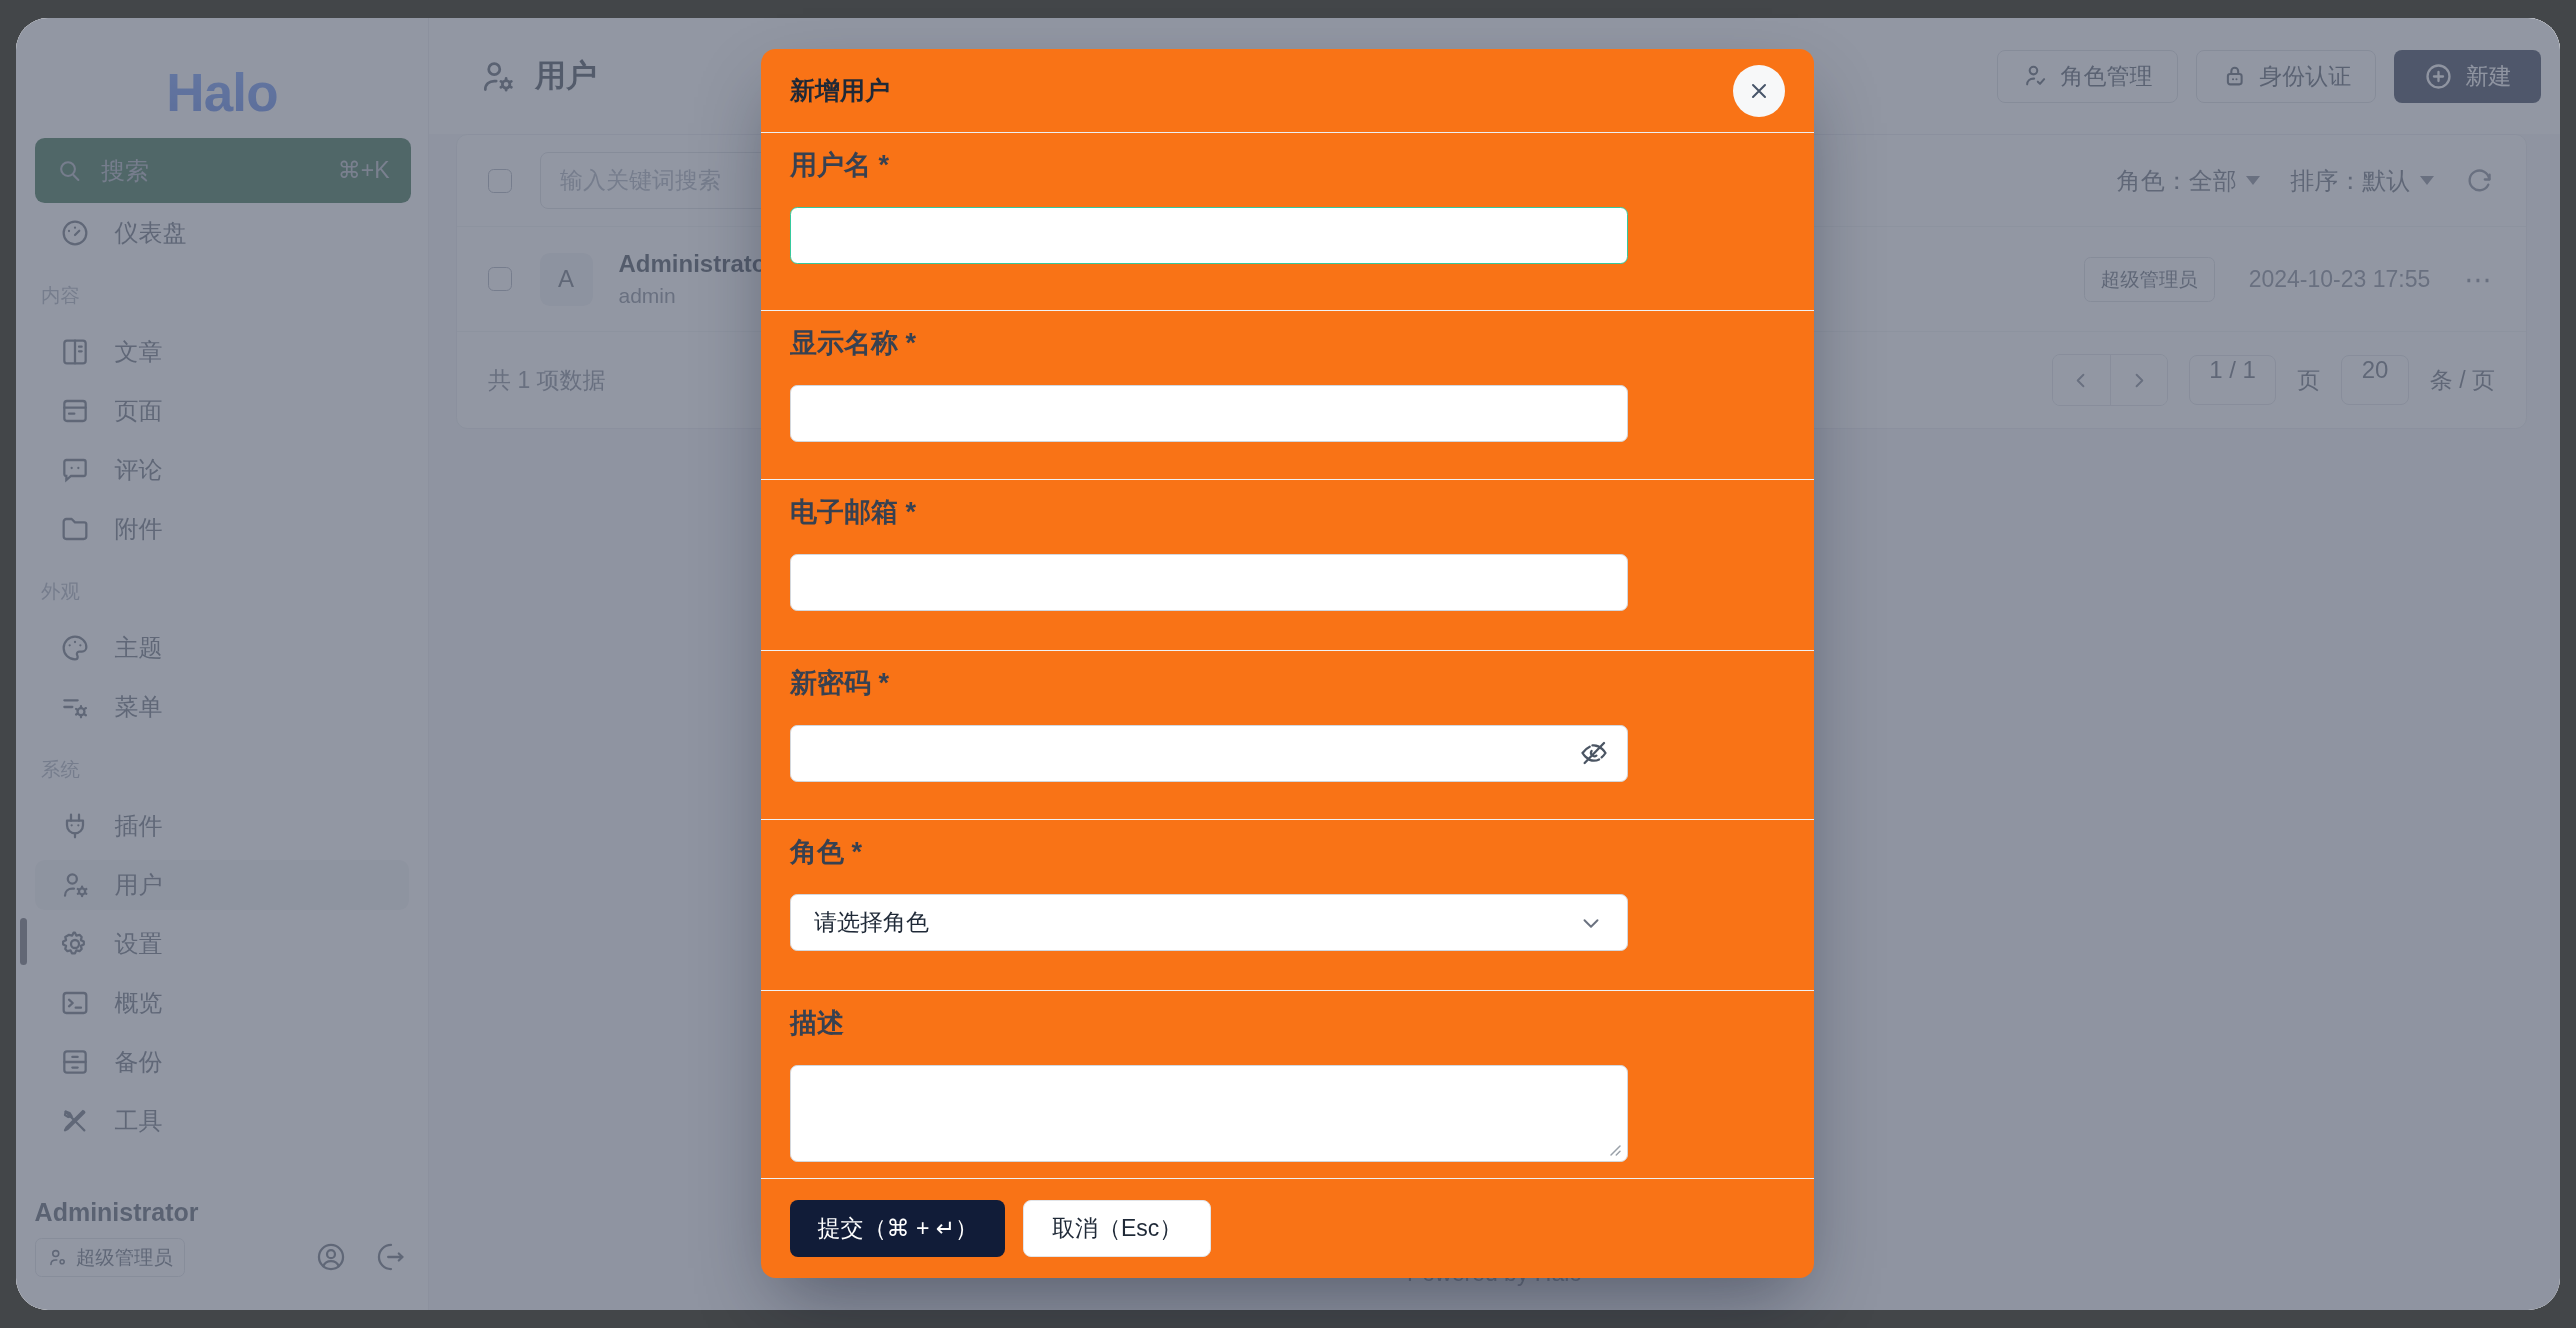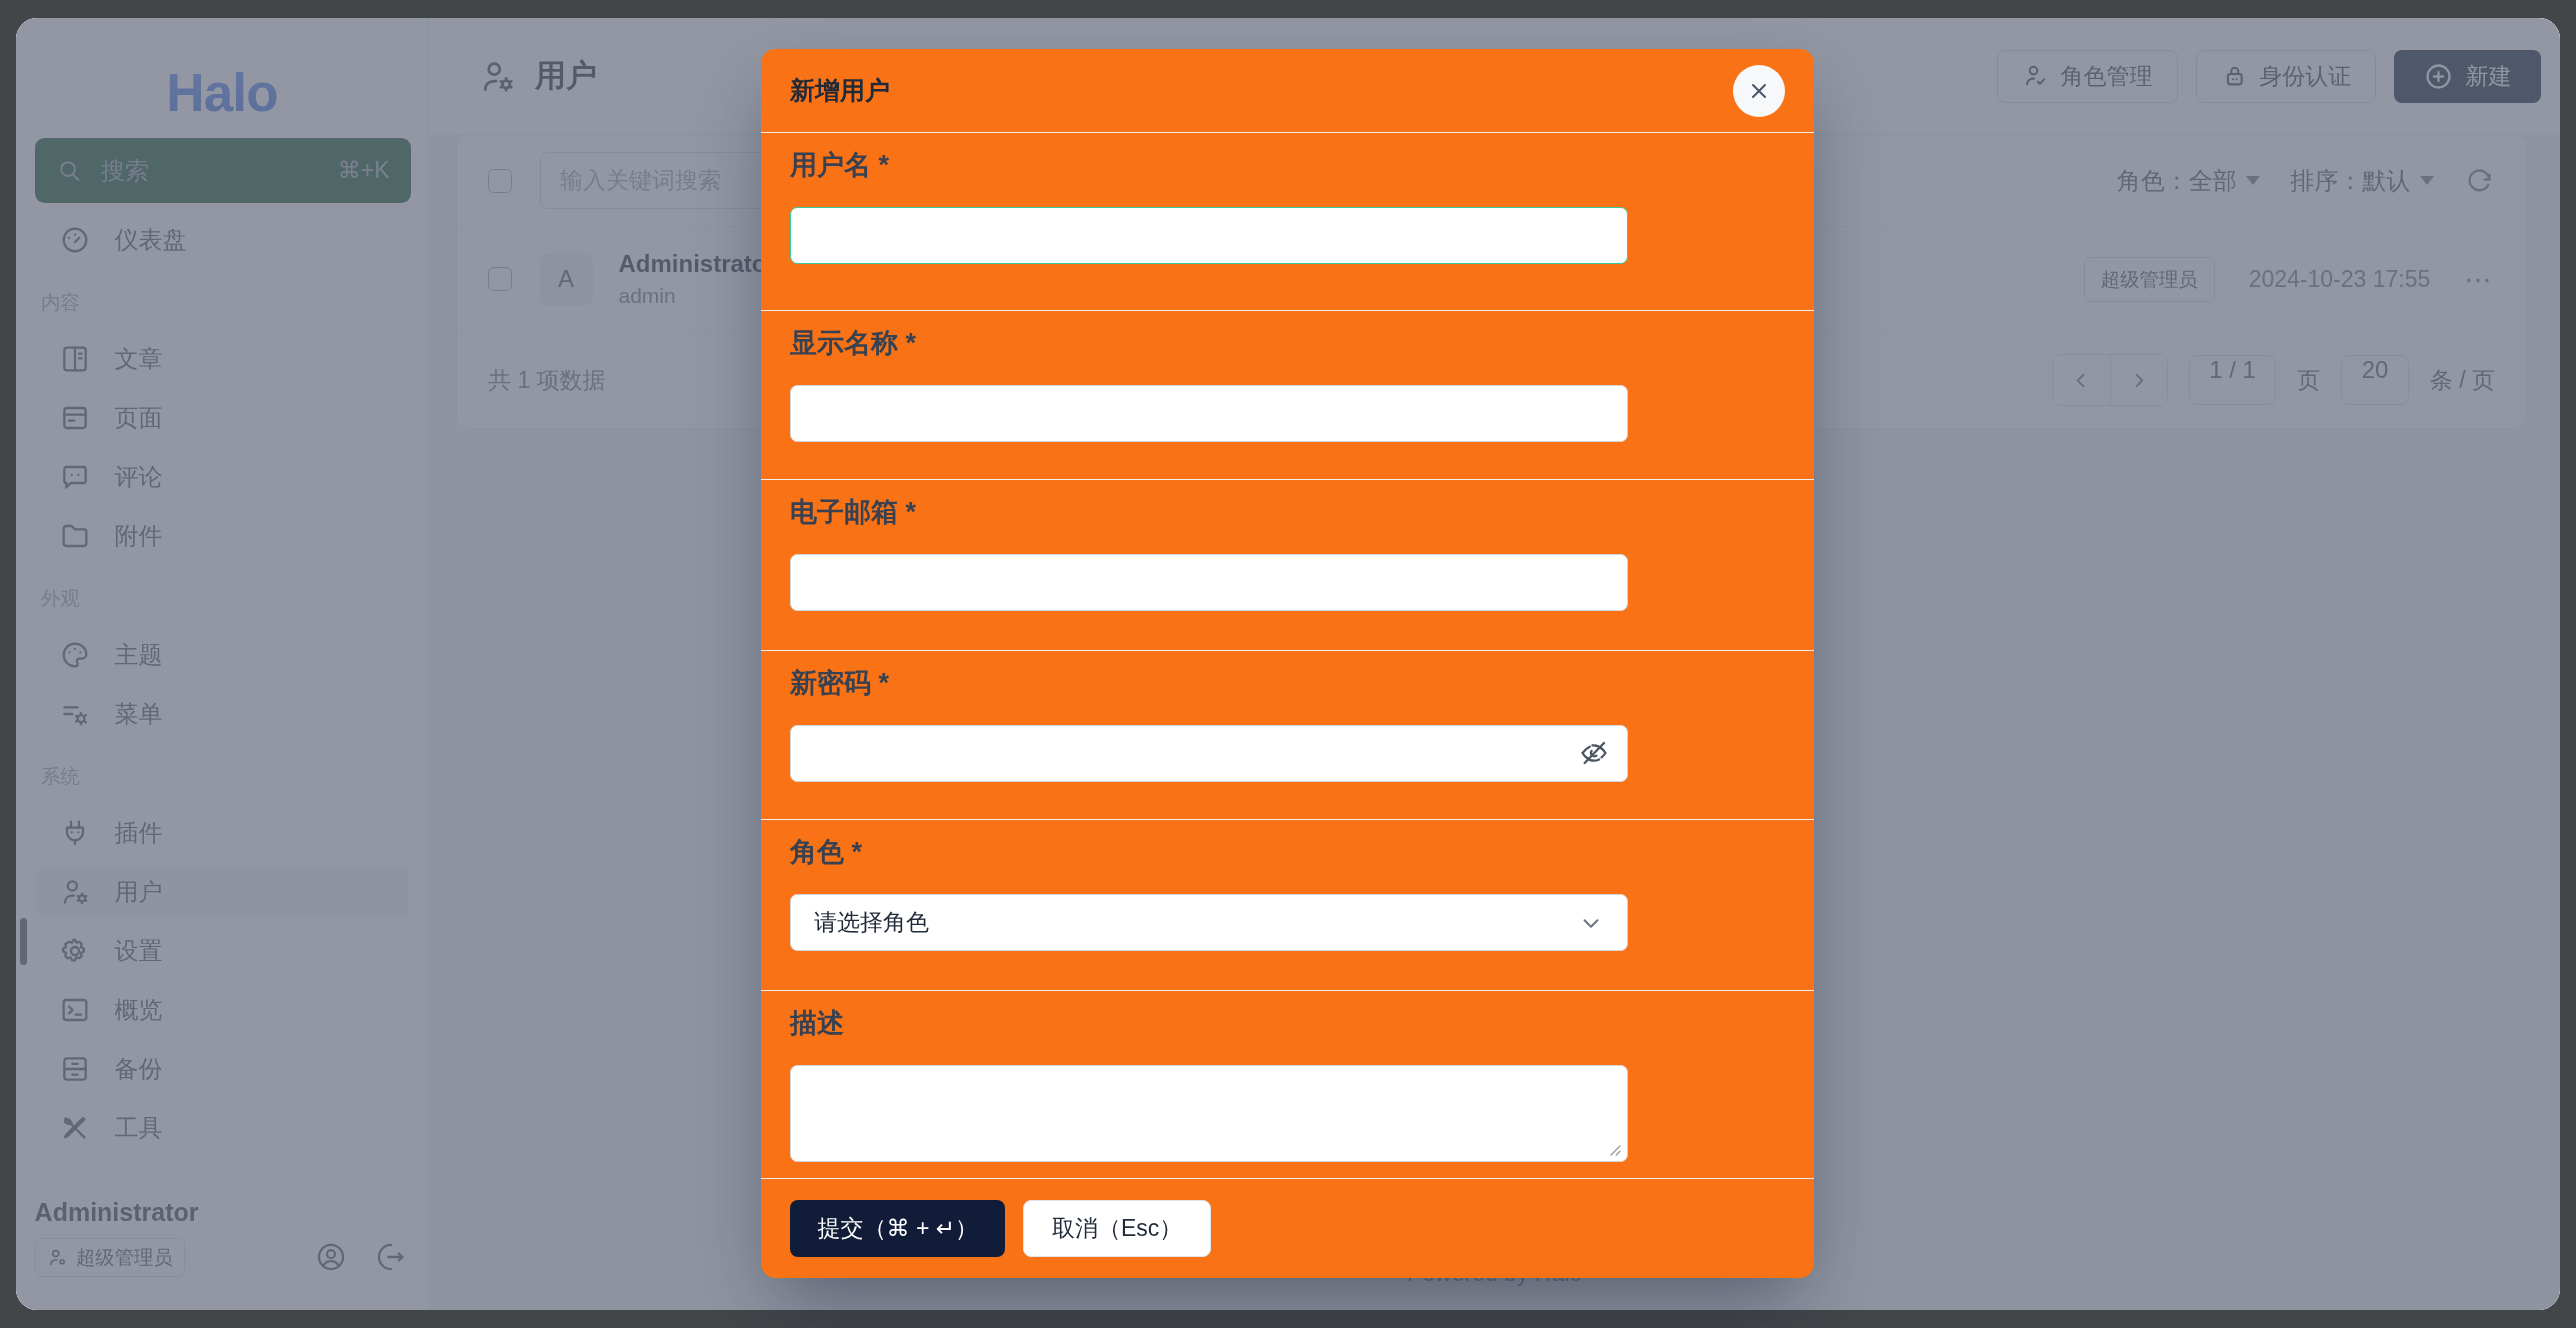--- a/index.html
+++ b/index.html
@@ -2,35 +2,35 @@
 <html style="font-size:13px"><head>
 <meta charset="utf-8">
 <style>
   * { margin:0; padding:0; box-sizing:border-box; }
   html,body { width:2576px; height:1329px; overflow:hidden; }
   body { background:#434649; font-family:"Liberation Sans","DejaVu Sans",sans-serif; }
   svg { display:block; }
 
   
   .window { position:absolute; left:16px; top:18px; right:16px; bottom:18px;
-            border-radius:21px; background:#f3f4f6; overflow:hidden; }
+            border-radius:32px; background:#f3f4f6; overflow:hidden; }
 
   
   .sidebar { position:absolute; left:0; top:0; bottom:0; width:413px; background:#ffffff;
              border-right:1.6px solid #e9eaec; }
   .logo { position:absolute; left:0; top:44px; width:100%; text-align:center;
           font-size:53px; font-weight:bold; letter-spacing:-0.8px;
           background:linear-gradient(180deg,#5b8cf7,#3d6be0);
           -webkit-background-clip:text; background-clip:text; color:transparent; }
   .side-search { position:absolute; left:18.6px; top:120px; width:376px; height:65px;
                  background:#14532d; border-radius:9.7px; display:flex; align-items:center;
                  padding:0 21px; color:#9ca3af; cursor:pointer; }
   .side-search .s-txt { font-size:24px; margin-left:18px; flex:1; }
   .side-search .s-kbd { font-size:23px; color:#a8aeb8; }
-  .nav { position:absolute; left:18.6px; right:18.6px; top:197px;font-family:Liberation Serif, serif; }
+  .nav { position:absolute; left:18.6px; right:18.6px; top:190px;font-family:Liberation Serif, serif; }
   .nav-item { height:50px; display:flex; align-items:center; padding:0 24px;
               border-radius:9.7px; color:#4b5563; cursor:pointer; margin-bottom:9px; }
   .nav-item .lbl { font-size:24px; margin-left:24px; }
   .nav-item.active { background:#f1f2f4; }
   .active-bar { position:absolute; left:4px; top:900px; width:7.3px; height:47px;
                 border-radius:4px; background:#52525b; }
   .nav-section { font-size:19.4px; color:#9ca3af; padding:0 6.5px; margin:24px 0 18px; }
   .side-user { position:absolute; left:18.6px; right:18.6px; bottom:23px; height:89px; }
   .side-user .u-name { font-size:25px; font-weight:600; color:#374151; }
   .side-user .u-badge { display:inline-flex; align-items:center; gap:8px; margin-top:11.3px;

